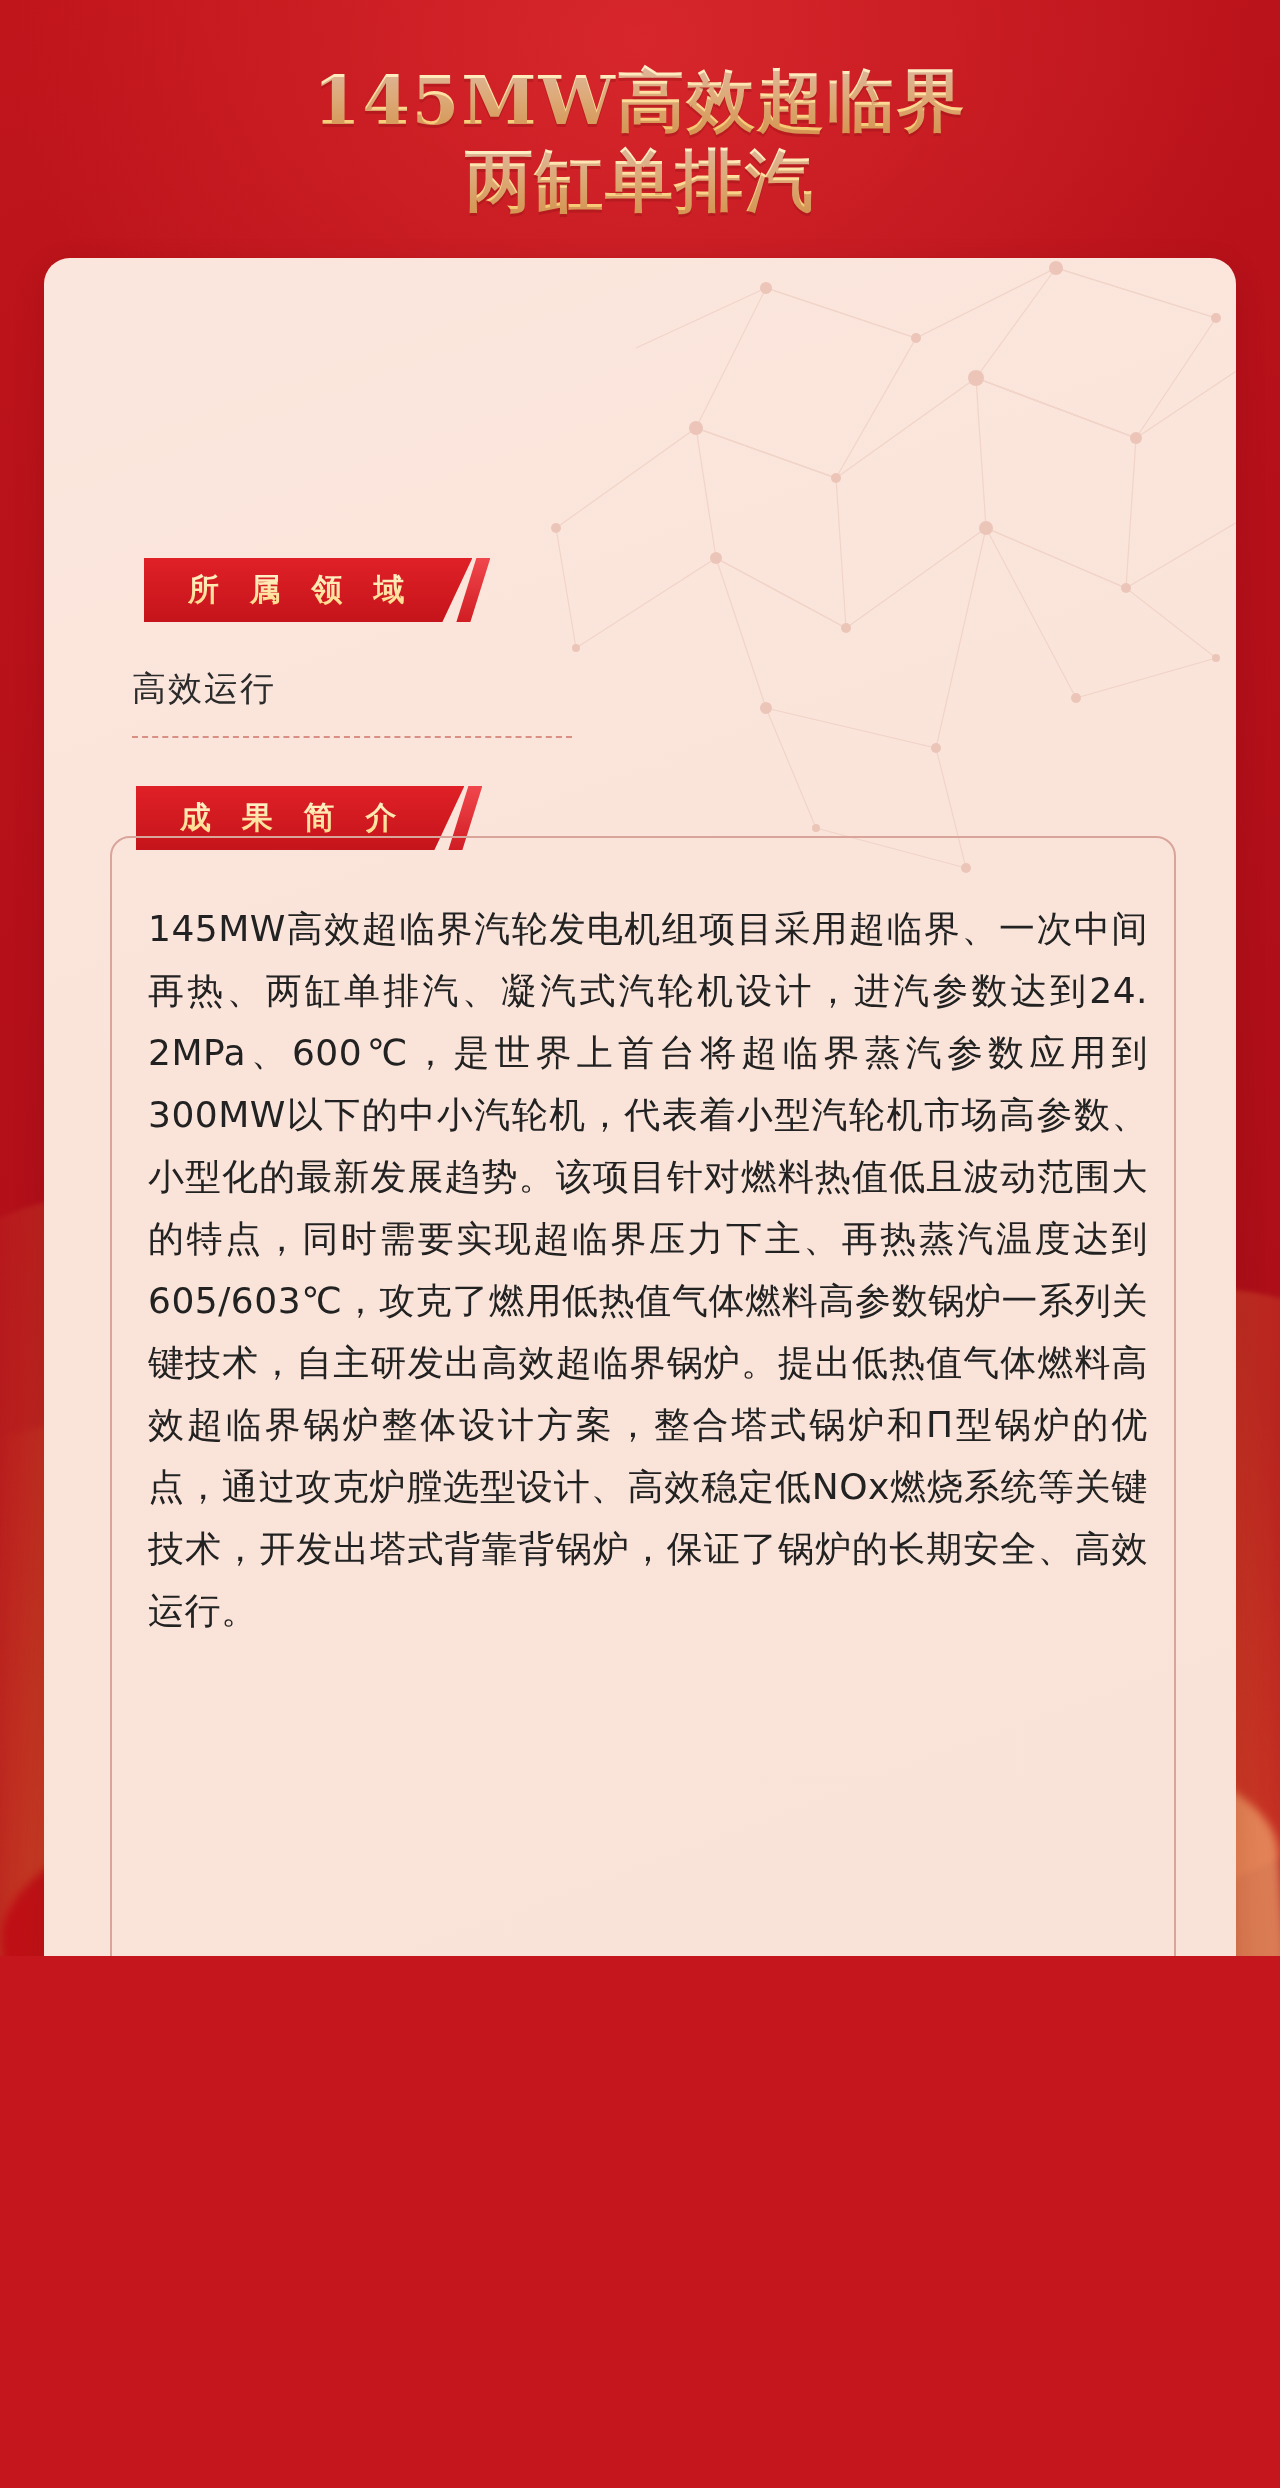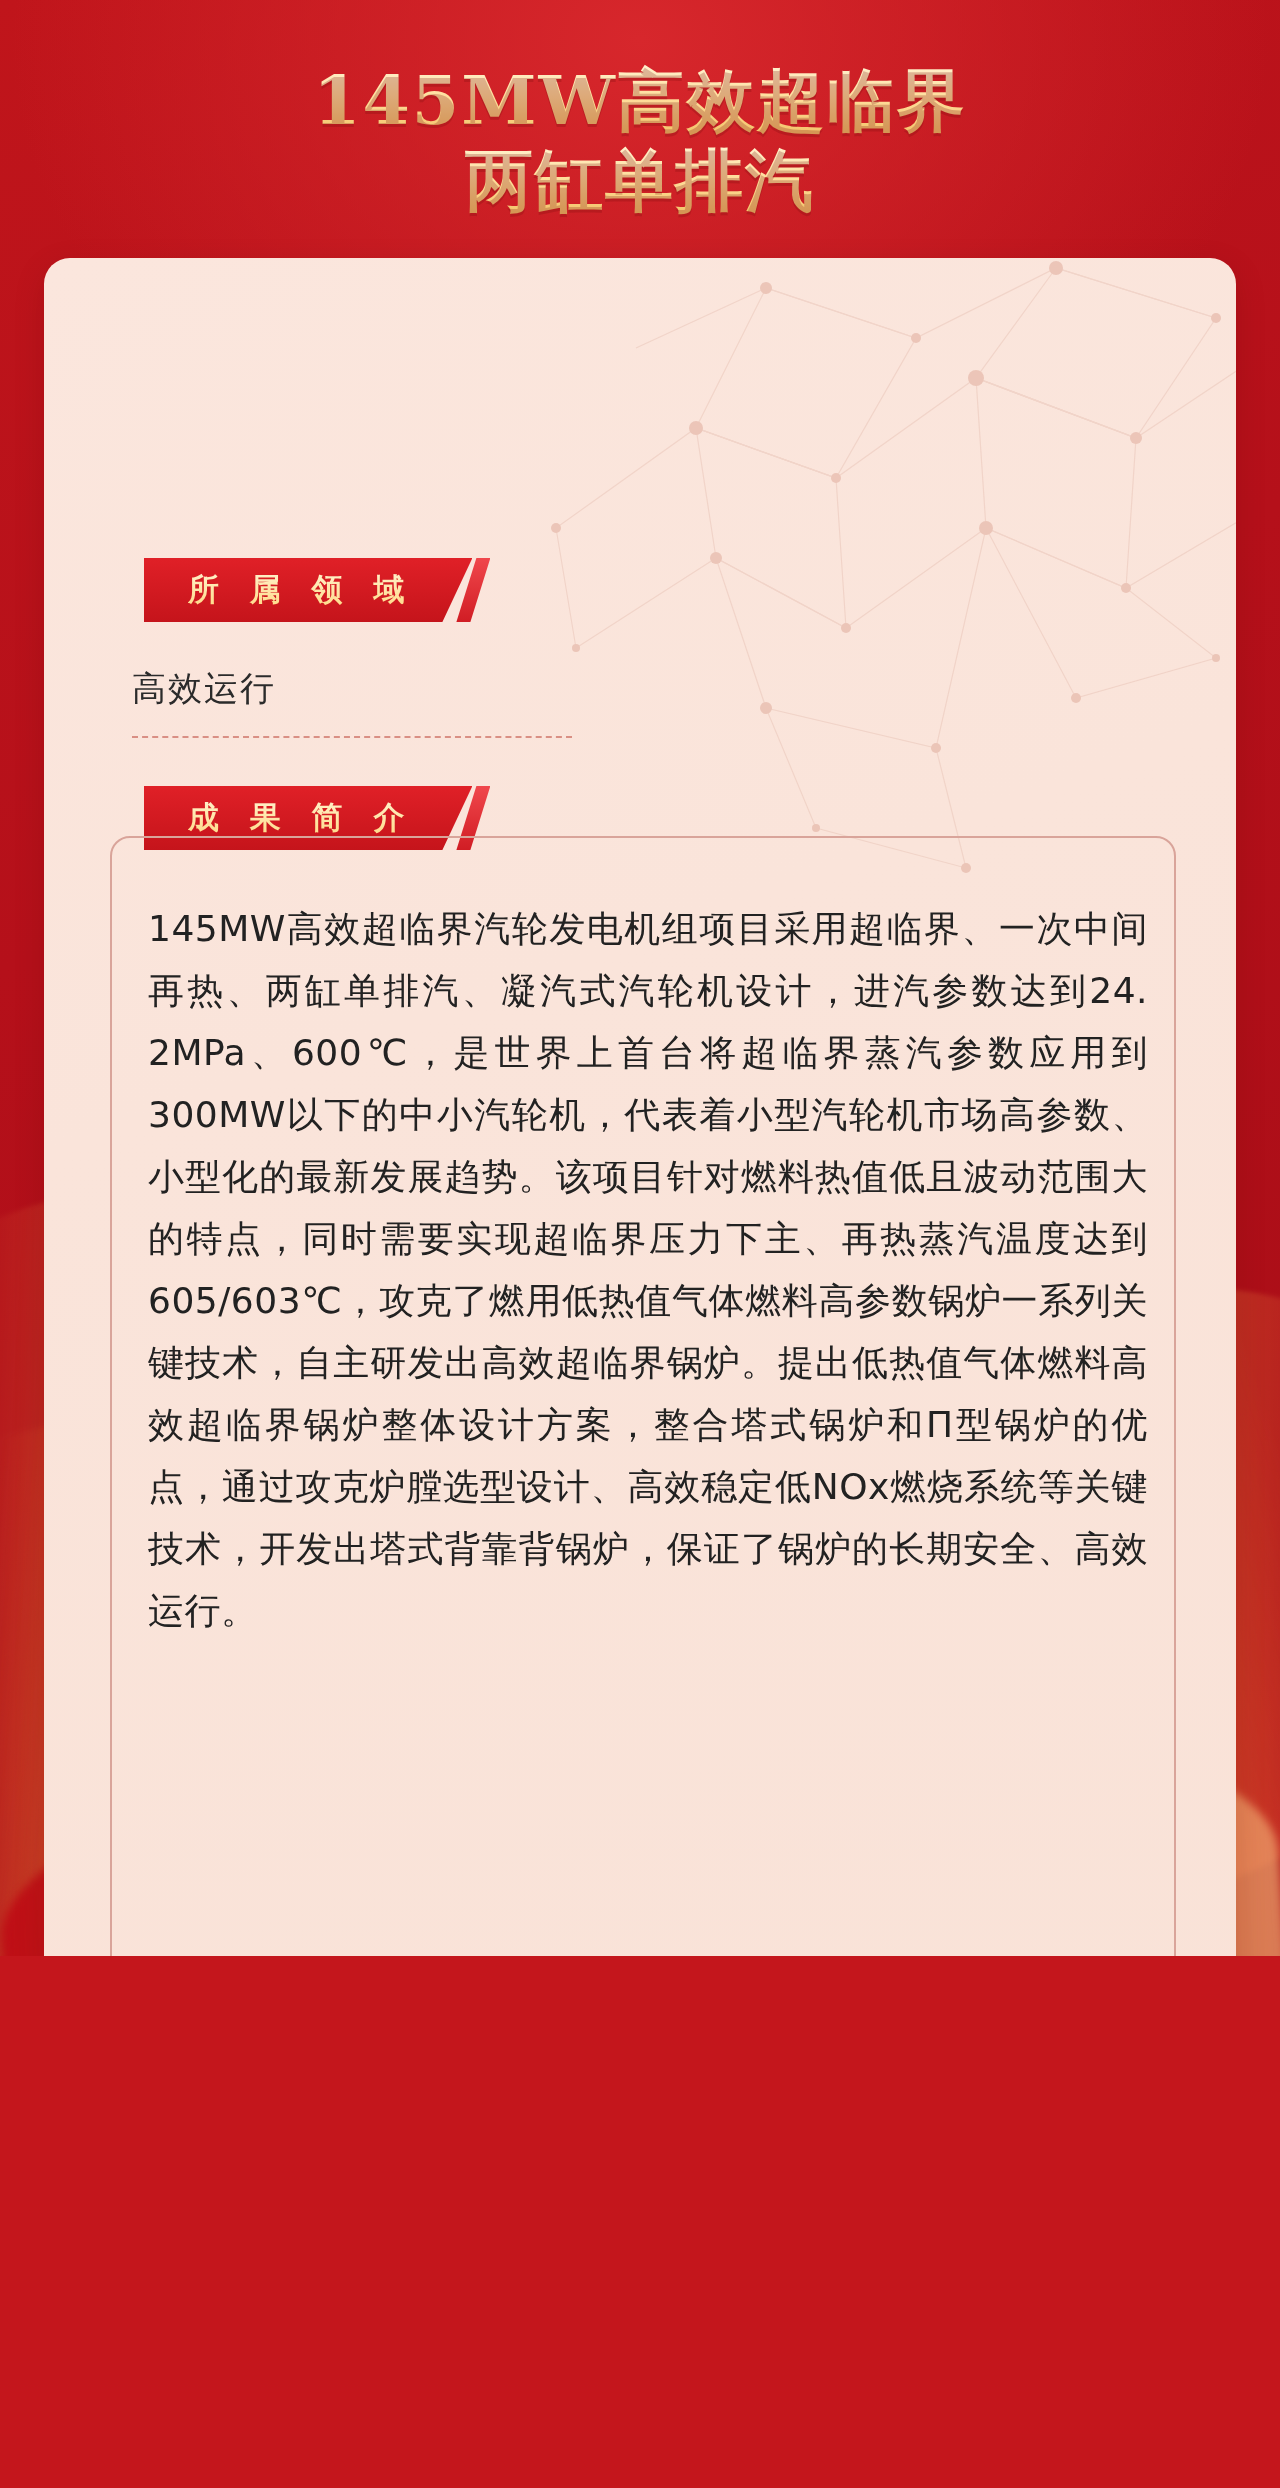--- a/index.html
+++ b/index.html
@@ -212,21 +212,21 @@
     font-size: 36px;
     line-height: 62px;
     color: #222;
     letter-spacing: 0.5px;
     text-align: justify;
     text-indent: 0;
   }
 
   
   .ribbon-field { left: 100px; top: 300px; }
-  .ribbon-summary { left: 100px; top: 528px; }
+  .ribbon-summary { left: 92px; top: 528px; }
 </style>
 </head>
 <body>
 
 <div class="poster">
 
   <div class="swoosh sw4"></div>
   <div class="swoosh sw3"></div>
   <div class="swoosh sw1"></div>
   <div class="swoosh sw2"></div>

